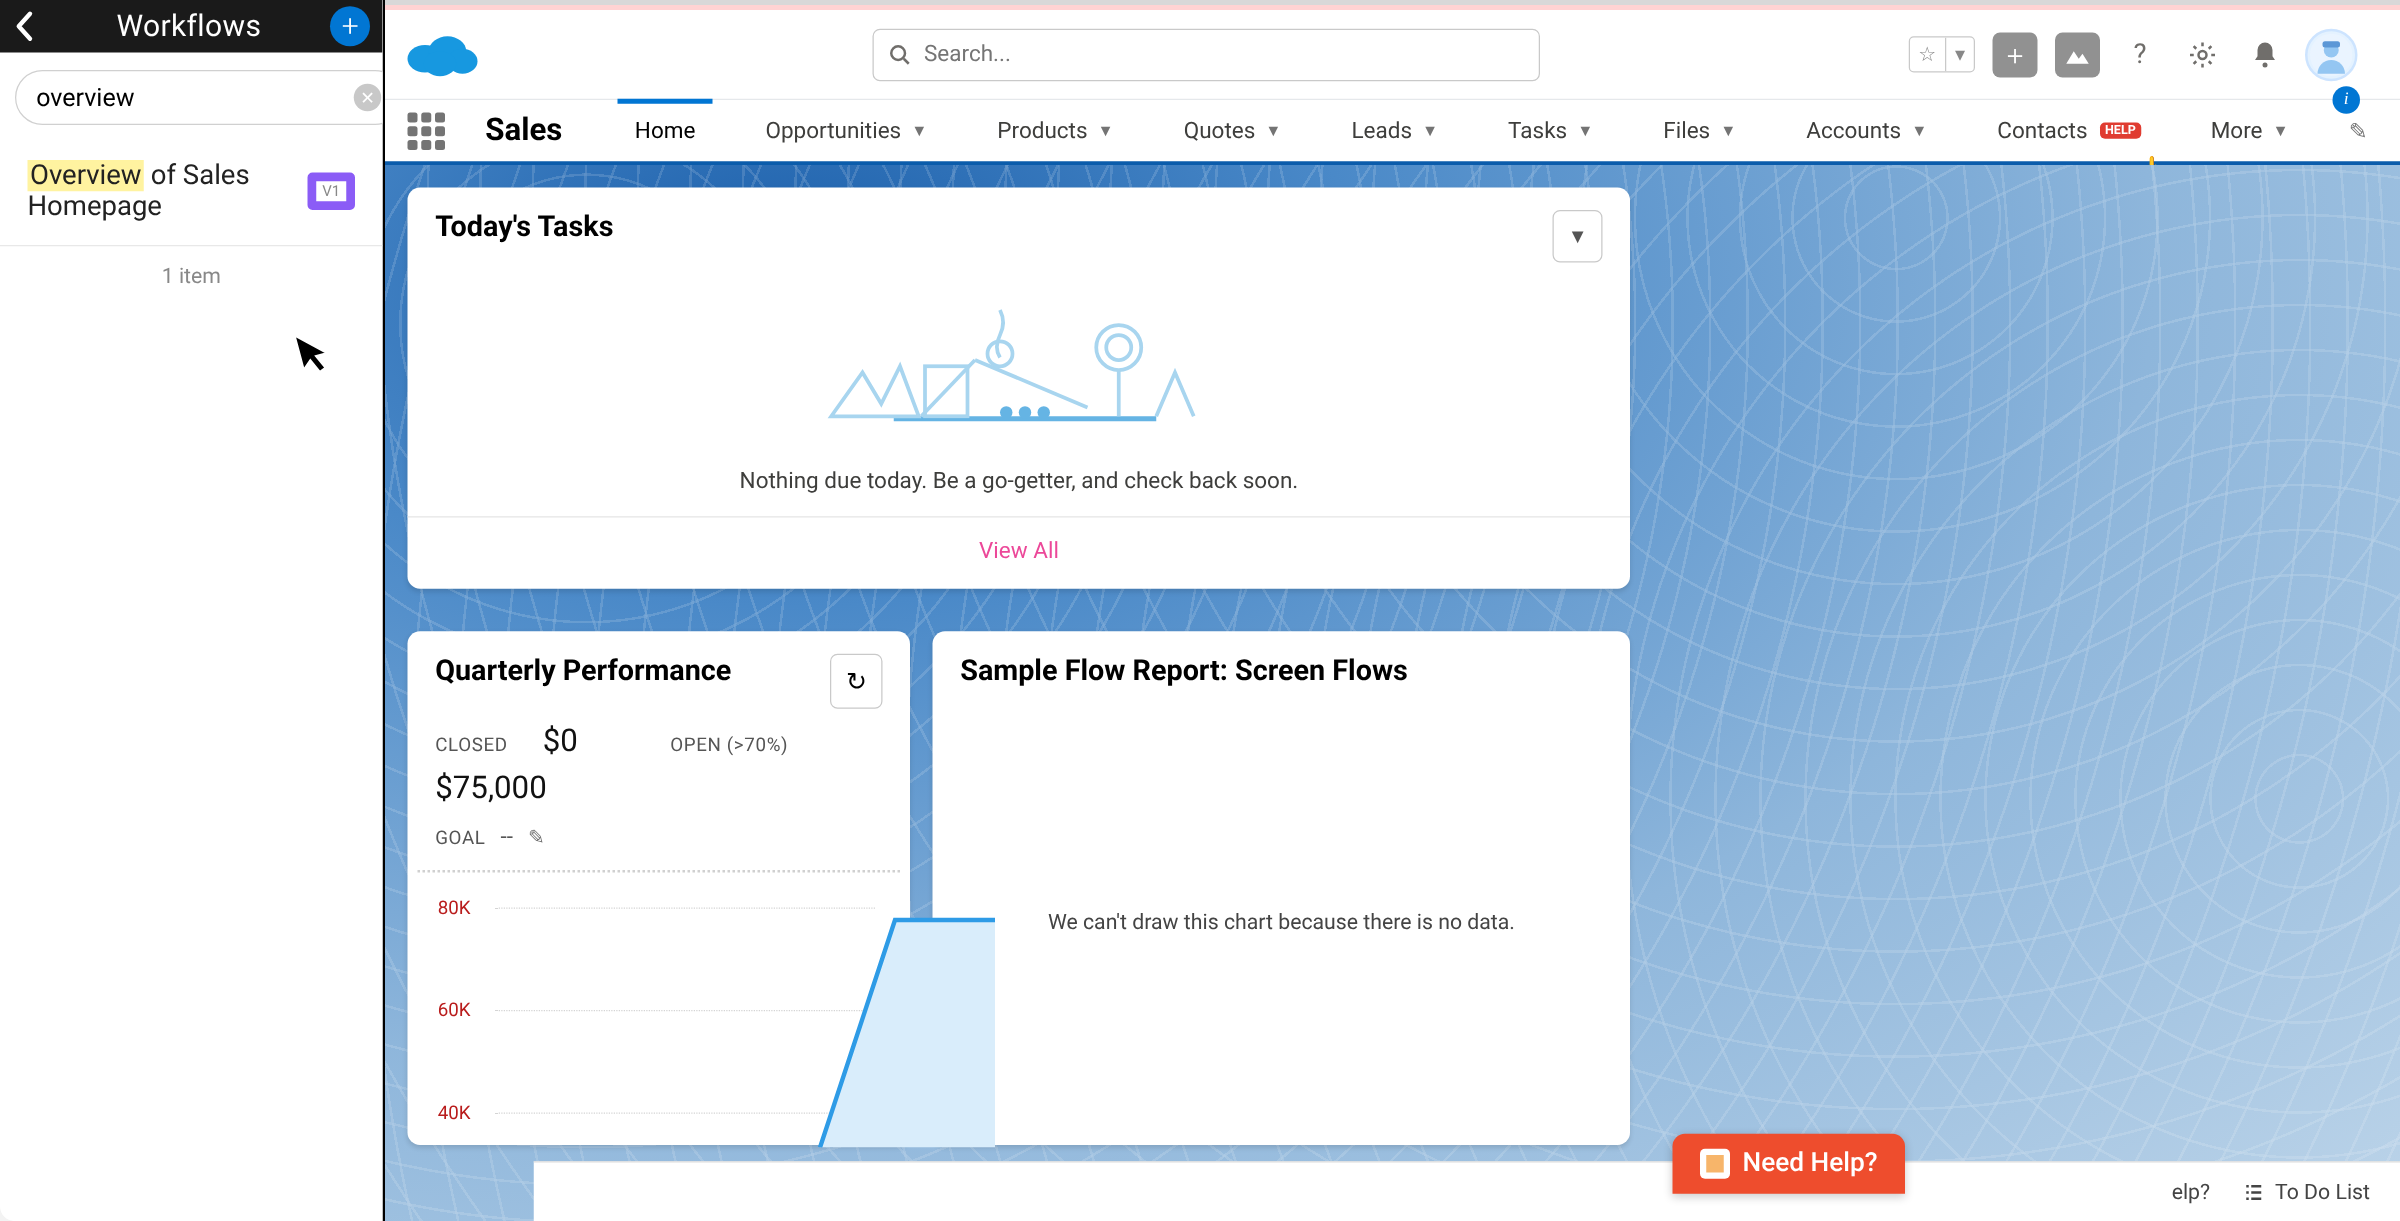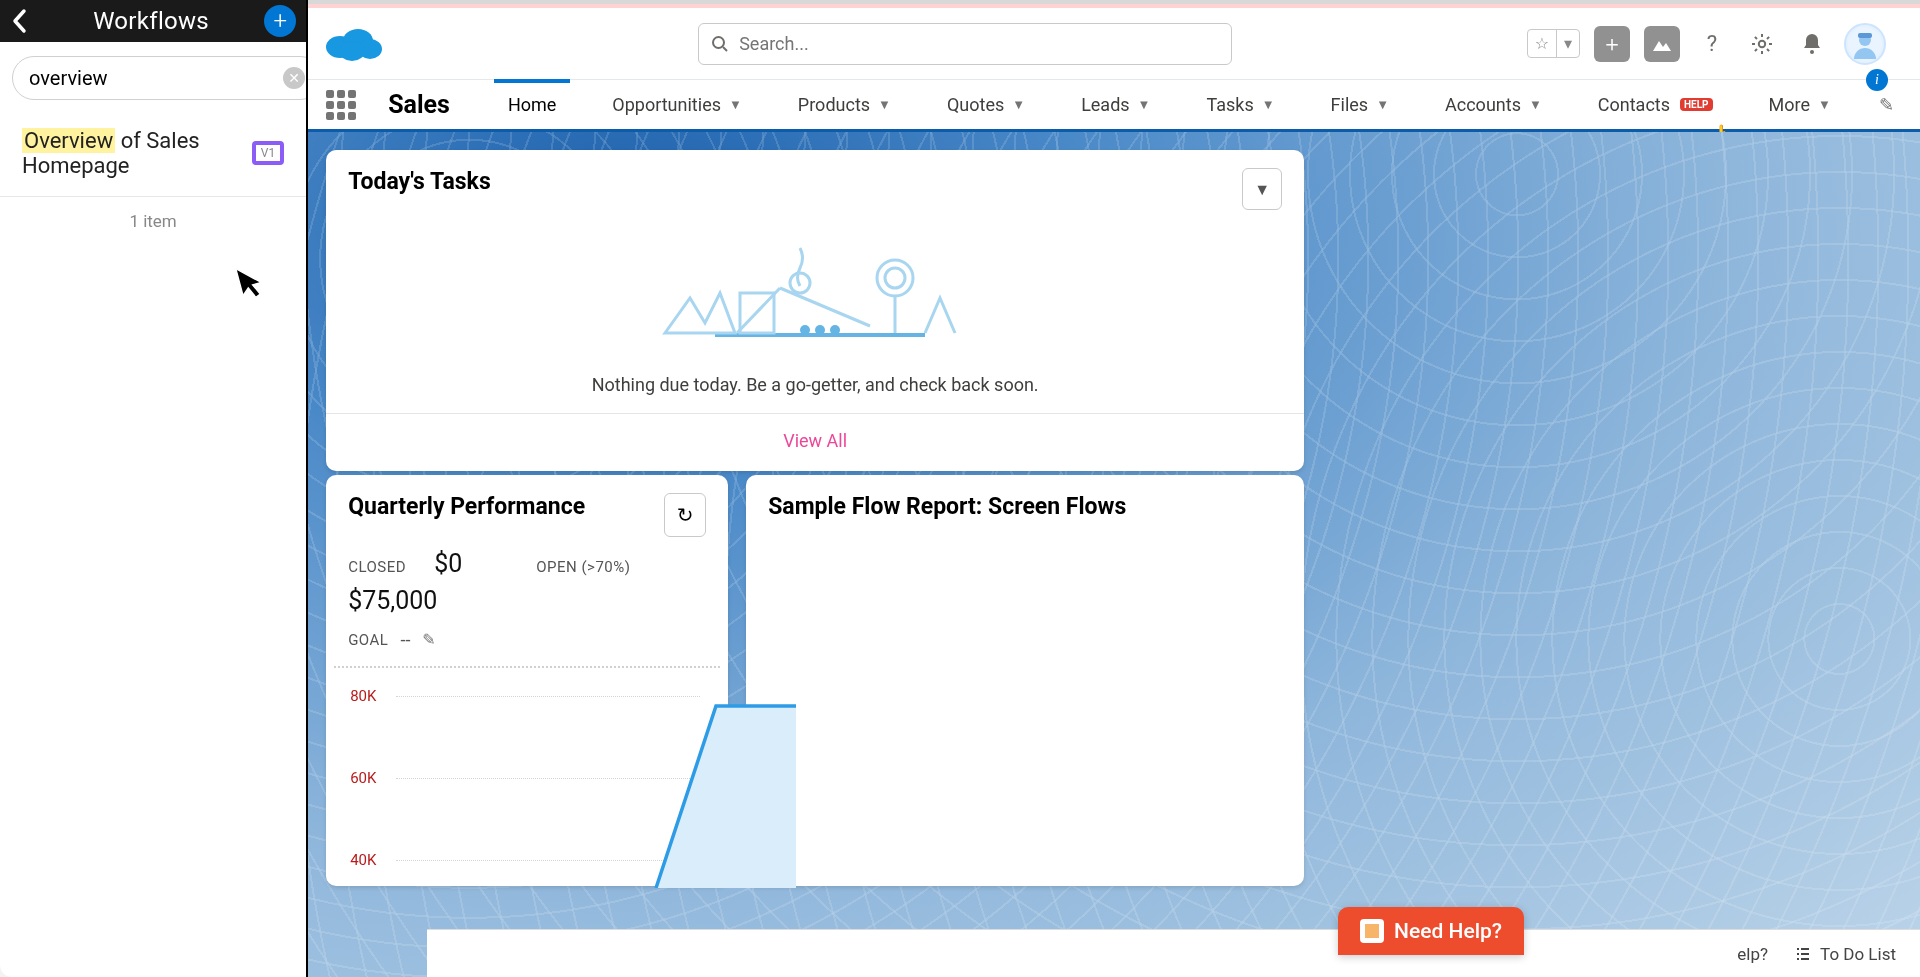--- a/index.html
+++ b/index.html
@@ -12,21 +12,21 @@
     .sidebar-title { flex: 1; text-align: center; font-size: 24px; font-weight: 400; letter-spacing: 0.3px;}
     .plus-btn { width: 32px; height: 32px; border-radius: 50%; background: #0176d3; color: #fff; display: flex; align-items: center; justify-content: center; font-size: 24px; font-weight: 300; cursor: pointer; }
     .search-row { display: flex; align-items: center; padding: 14px 12px; gap: 10px; }
     .search-box { flex: 1; display: flex; align-items: center; background: #fff; border: 1px solid #d0d0d0; border-radius: 22px; padding: 8px 16px; height: 44px; }
     .search-box input { flex:1; border: none; outline: none; font-size: 20px; background: transparent; }
     .clear-icon { width:22px; height:22px; border-radius:50%; background:#c8c8c8; color:#fff; display:flex; align-items:center; justify-content:center; font-size:14px; cursor:pointer;}
     .filter-icon { width:42px; height:42px; border:1px solid #d8d8d8; border-radius:50%; display:flex;align-items:center;justify-content:center; cursor:pointer; color:#888;}
     .result-item { padding: 14px 22px 18px; border-bottom: 1px solid #e8e8e8; display:flex; align-items:center;}
     .result-text { font-size: 22px; color: #222; }
     .highlight { background: #fff3a0; padding: 0 2px; }
-    .version-badge { border:4px solid #8b5cf6; color:#888; font-size:12px; padding:1px 5px; border-radius:4px; margin-left:10px; vertical-align: super;}
+    .version-badge { border:7px solid #8b5cf6; color:#888; font-size:12px; padding:1px 5px; border-radius:4px; margin-left:10px; vertical-align: super;}
     .count-label { color: #888; font-size: 17px; text-align:center; padding: 14px 0;}
     .sidebar-body { flex:1; position: relative; }
     .fake-cursor { position: absolute; font-size: 36px; color:#000; transform: rotate(-15deg); }
 
     
     .app { flex:1; display:flex; flex-direction:column; background: #fff; position:relative; }
     .thin-bar { height: 4px; background: #d8d8d8; }
     .pink-line { height: 4px; background: #ffd3d3; }
 
     
@@ -62,21 +62,21 @@
       radial-gradient(ellipse at 20% 10%, #1b5fab 0%, #4a89c8 25%, #8eb6db 60%, #bcd4e9 100%),
       #bcd4e9; 
       background-size: cover; 
       padding: 18px; display:flex; gap:14px; overflow:hidden; position:relative;}
     .canvas::before{content:'';position:absolute;inset:0;opacity:.28;
       background-image:
         repeating-radial-gradient(circle at 10% 15%, transparent 0 28px, rgba(255,255,255,.5) 28px 30px),
         repeating-radial-gradient(circle at 75% 5%, transparent 0 40px, rgba(255,255,255,.5) 40px 42px),
         repeating-radial-gradient(circle at 95% 60%, transparent 0 34px, rgba(255,255,255,.5) 34px 36px);
     }
-    .col-left { width: 978px; display:flex; flex-direction:column; gap:4px; z-index:1;}
+    .col-left { width: 978px; display:flex; flex-direction:column; gap:34px; z-index:1;}
     .col-right { flex:1; z-index:1;}
     .card { background:#fff; border-radius:10px; box-shadow: 0 2px 4px rgba(0,0,0,.12); }
     .card-hd { padding: 18px 22px 8px; display:flex; align-items:flex-start;}
     .card-hd h2{ font-size:23px; font-weight:700;}
     .dd-btn { width:40px;height:42px; border:1.5px solid #c9c9c9; border-radius:6px; display:flex;align-items:center;justify-content:center; margin-left:auto; cursor:pointer; color:#555;}
     .relax-illu { display:flex; justify-content:center; padding: 10px 0 20px;}
     .empty-msg { text-align:center; font-size:18px; color:#3e3e3c; padding: 6px 0 18px;}
     .card-ft { border-top:1px solid #e5e5e5; text-align:center; padding:16px 0 20px; color:#ec4899; font-size:18px; cursor:pointer;}
 
     .two-up { display:flex; gap:18px; }
@@ -311,20 +311,21 @@
               <path d="M260 200 L320 18 L400 18 L400 200 Z" fill="#d9edfb" stroke="none"></path>
               <path d="M260 200 L320 18 L400 18" fill="none" stroke="#2e9be6" stroke-width="3.5"></path>
             </svg>
           </div>
         </div>
 
         <div class="card sf-card">
           <div class="card-hd">
             <h2>Sample Flow Report: Screen Flows</h2>
           </div>
+          <div class="nodata">We can't draw this chart because there is no data.</div>
         </div>
       </div>
     </div>
     <div class="col-right"></div>
   </div>
 </div>
 
 <div class="need-help">
   <span style="display:inline-flex;width:24px;height:24px;background:#fff;border-radius:4px;align-items:center;justify-content:center;">
     <span style="width:14px;height:14px;background:#f7b56a;"></span>

